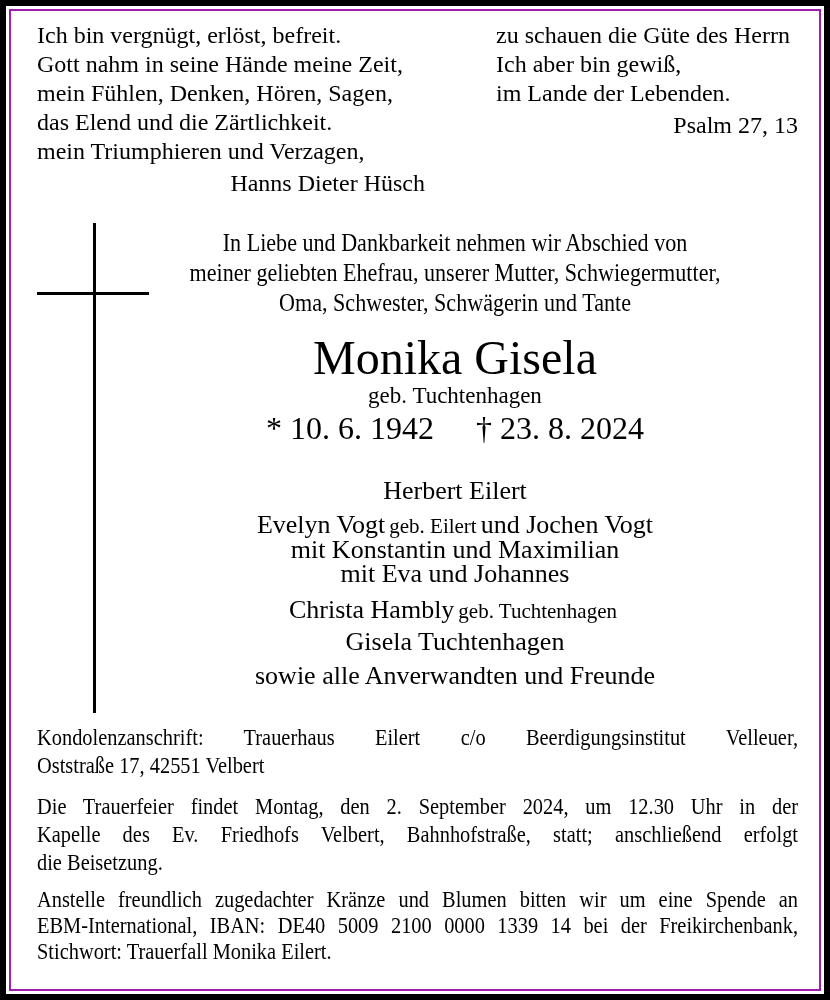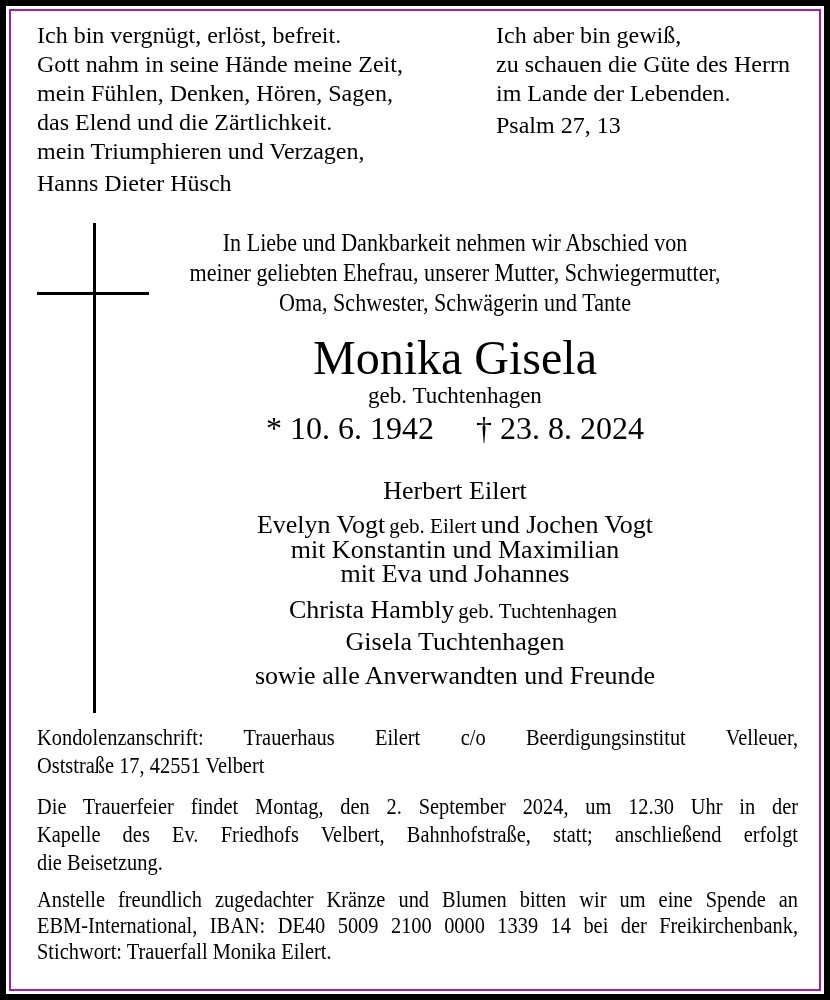--- a/index.html
+++ b/index.html
@@ -14,21 +14,21 @@
     border: 2px solid #a21caf; background: #ffffff;
     height: 100%; box-sizing: border-box; position: relative; overflow: hidden;
     font-family: Liberation Serif, serif; color: #000000;
   }
 
   
   .quotes { display: flex; justify-content: space-between; padding: 10px 21px 0 26px; font-size: 24px; line-height: 29px; }
   .quote-left  { width: 388px; }
   .quote-right { width: 302px; }
   .quote-line  { white-space: nowrap; }
-  .q-attr { margin-top: 3px; }
+  .q-attr { text-align: right; margin-top: 3px; }
 
   
   .cross-v { position: absolute; left: 82px; top: 212px; width: 3px; height: 490px; background: #000; }
   .cross-h { position: absolute; left: 26px; top: 281px; width: 112px; height: 3px; background: #000; }
 
   
   .main-col { margin-left: 80px; text-align: center; }
   .cond { width: 117.65%; transform: scaleX(0.85); transform-origin: 0 0; }
 
   .announcement { margin-top: 30px; font-size: 26px; line-height: 30px; }
@@ -66,22 +66,22 @@
       <div class="quotes">
         <div class="quote-left">
           <div class="quote-line">Ich bin vergnügt, erlöst, befreit.</div>
           <div class="quote-line">Gott nahm in seine Hände meine Zeit,</div>
           <div class="quote-line">mein Fühlen, Denken, Hören, Sagen,</div>
           <div class="quote-line">das Elend und die Zärtlichkeit.</div>
           <div class="quote-line">mein Triumphieren und Verzagen,</div>
           <div class="q-attr">Hanns Dieter Hüsch</div>
         </div>
         <div class="quote-right">
+          <div class="quote-line">zu schauen die Güte des Herrn</div>
           <div class="quote-line">Ich aber bin gewiß,</div>
-          <div class="quote-line">zu schauen die Güte des Herrn</div>
           <div class="quote-line">im Lande der Lebenden.</div>
           <div class="q-attr">Psalm 27, 13</div>
         </div>
       </div>
 
       <div>
         <div class="cross-v"></div>
         <div class="cross-h"></div>
       </div>
 

